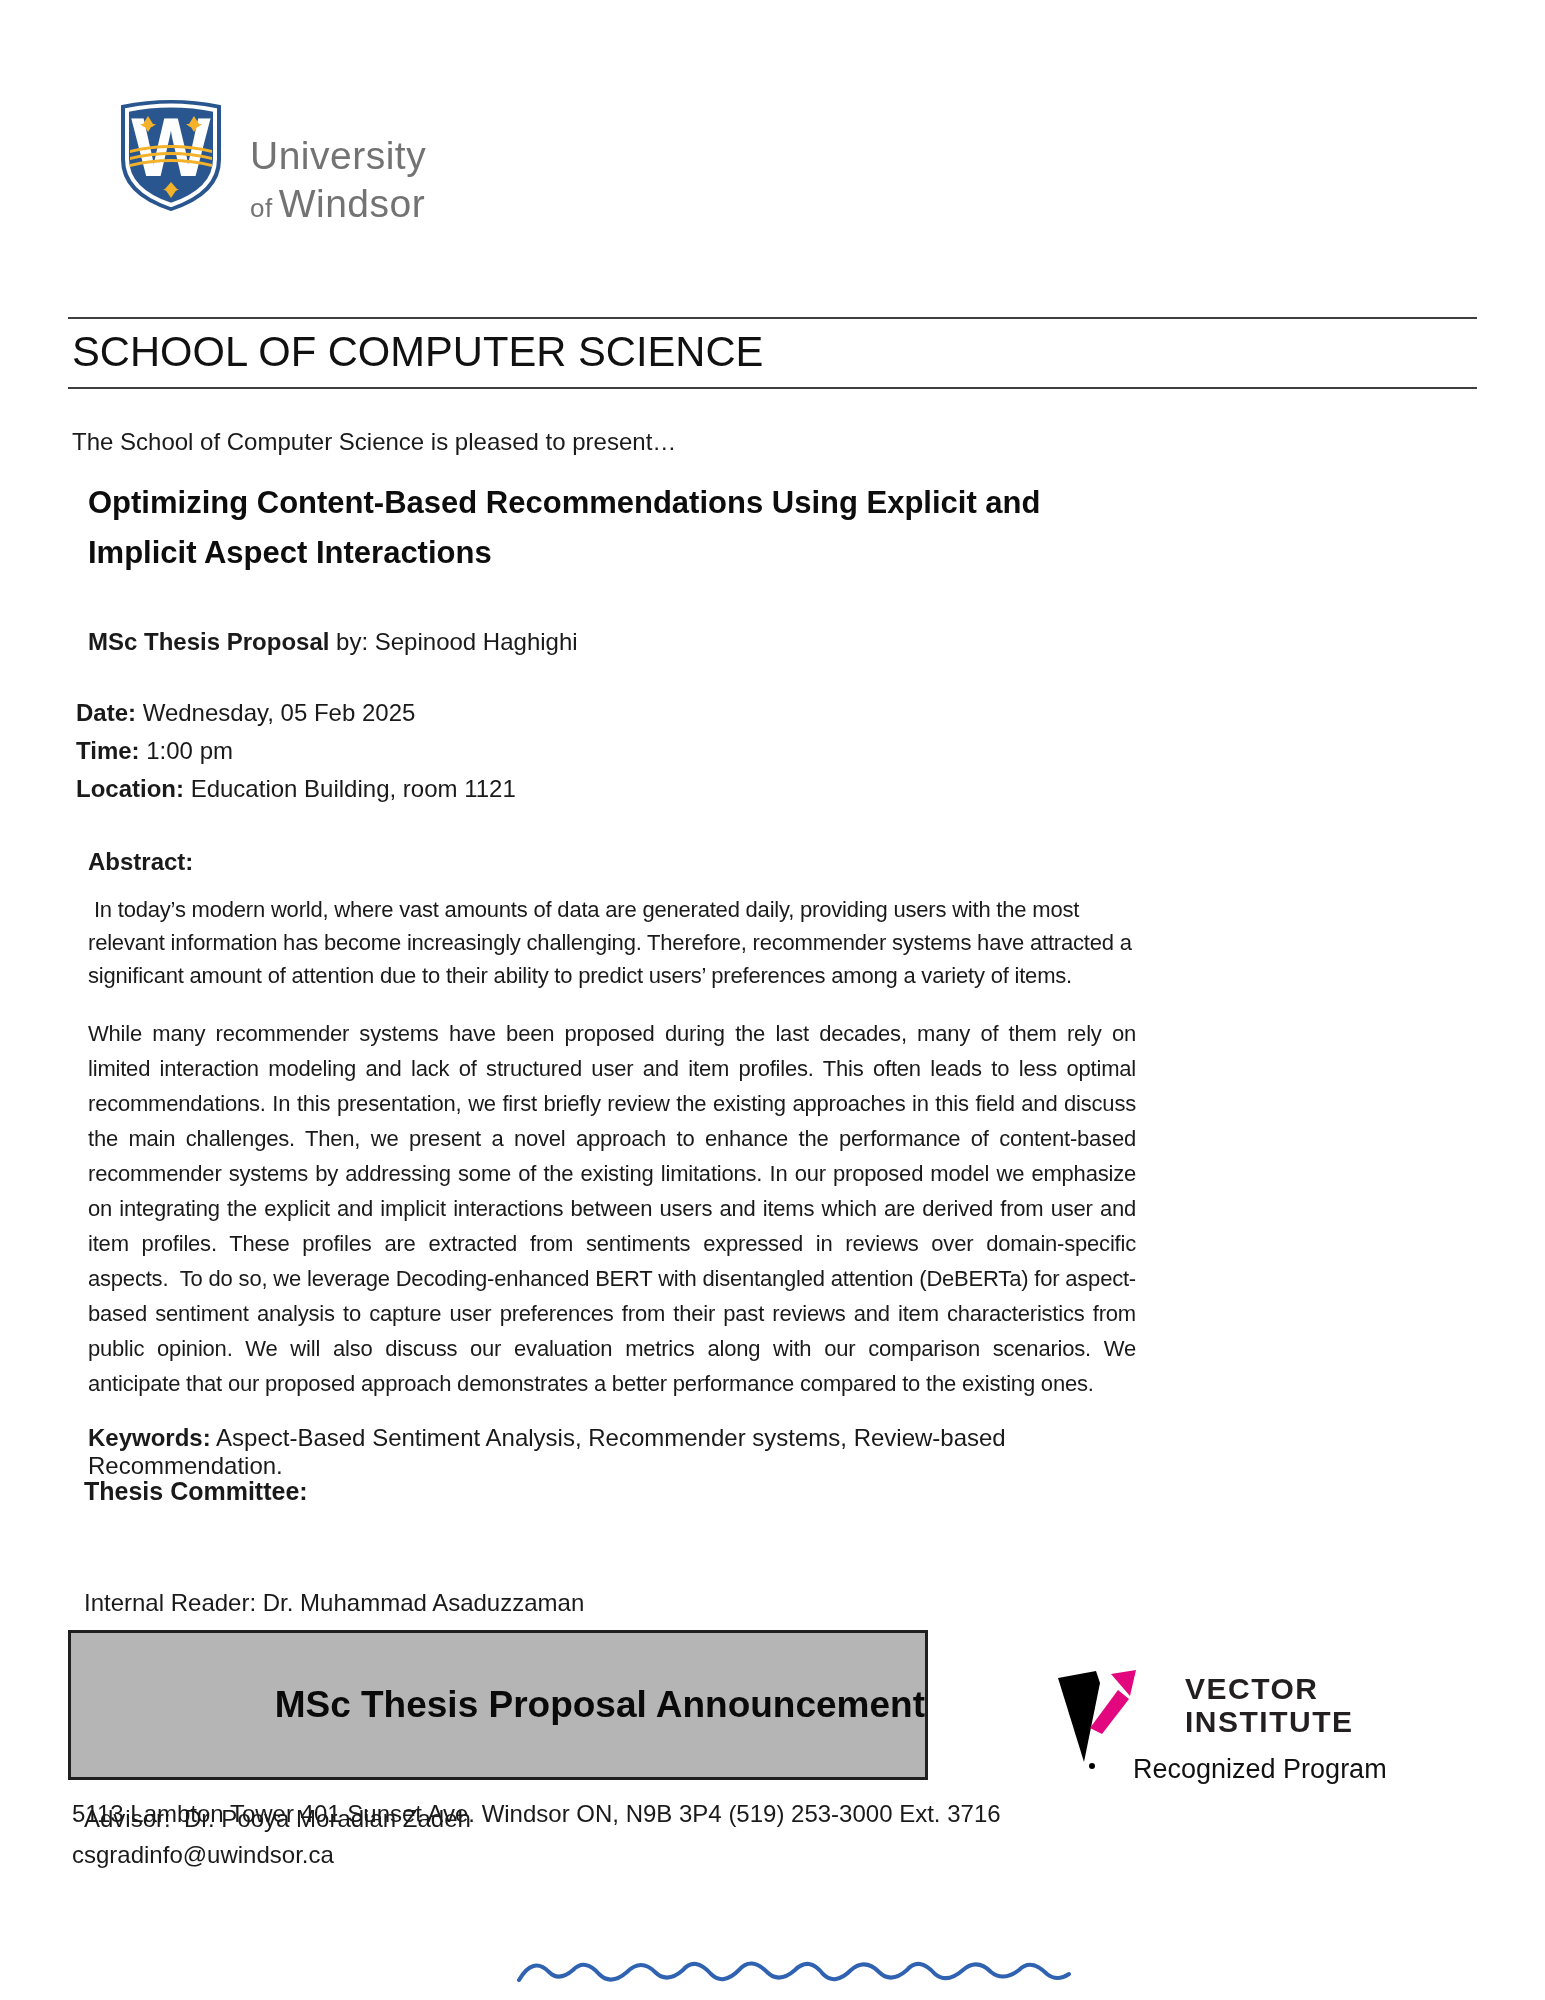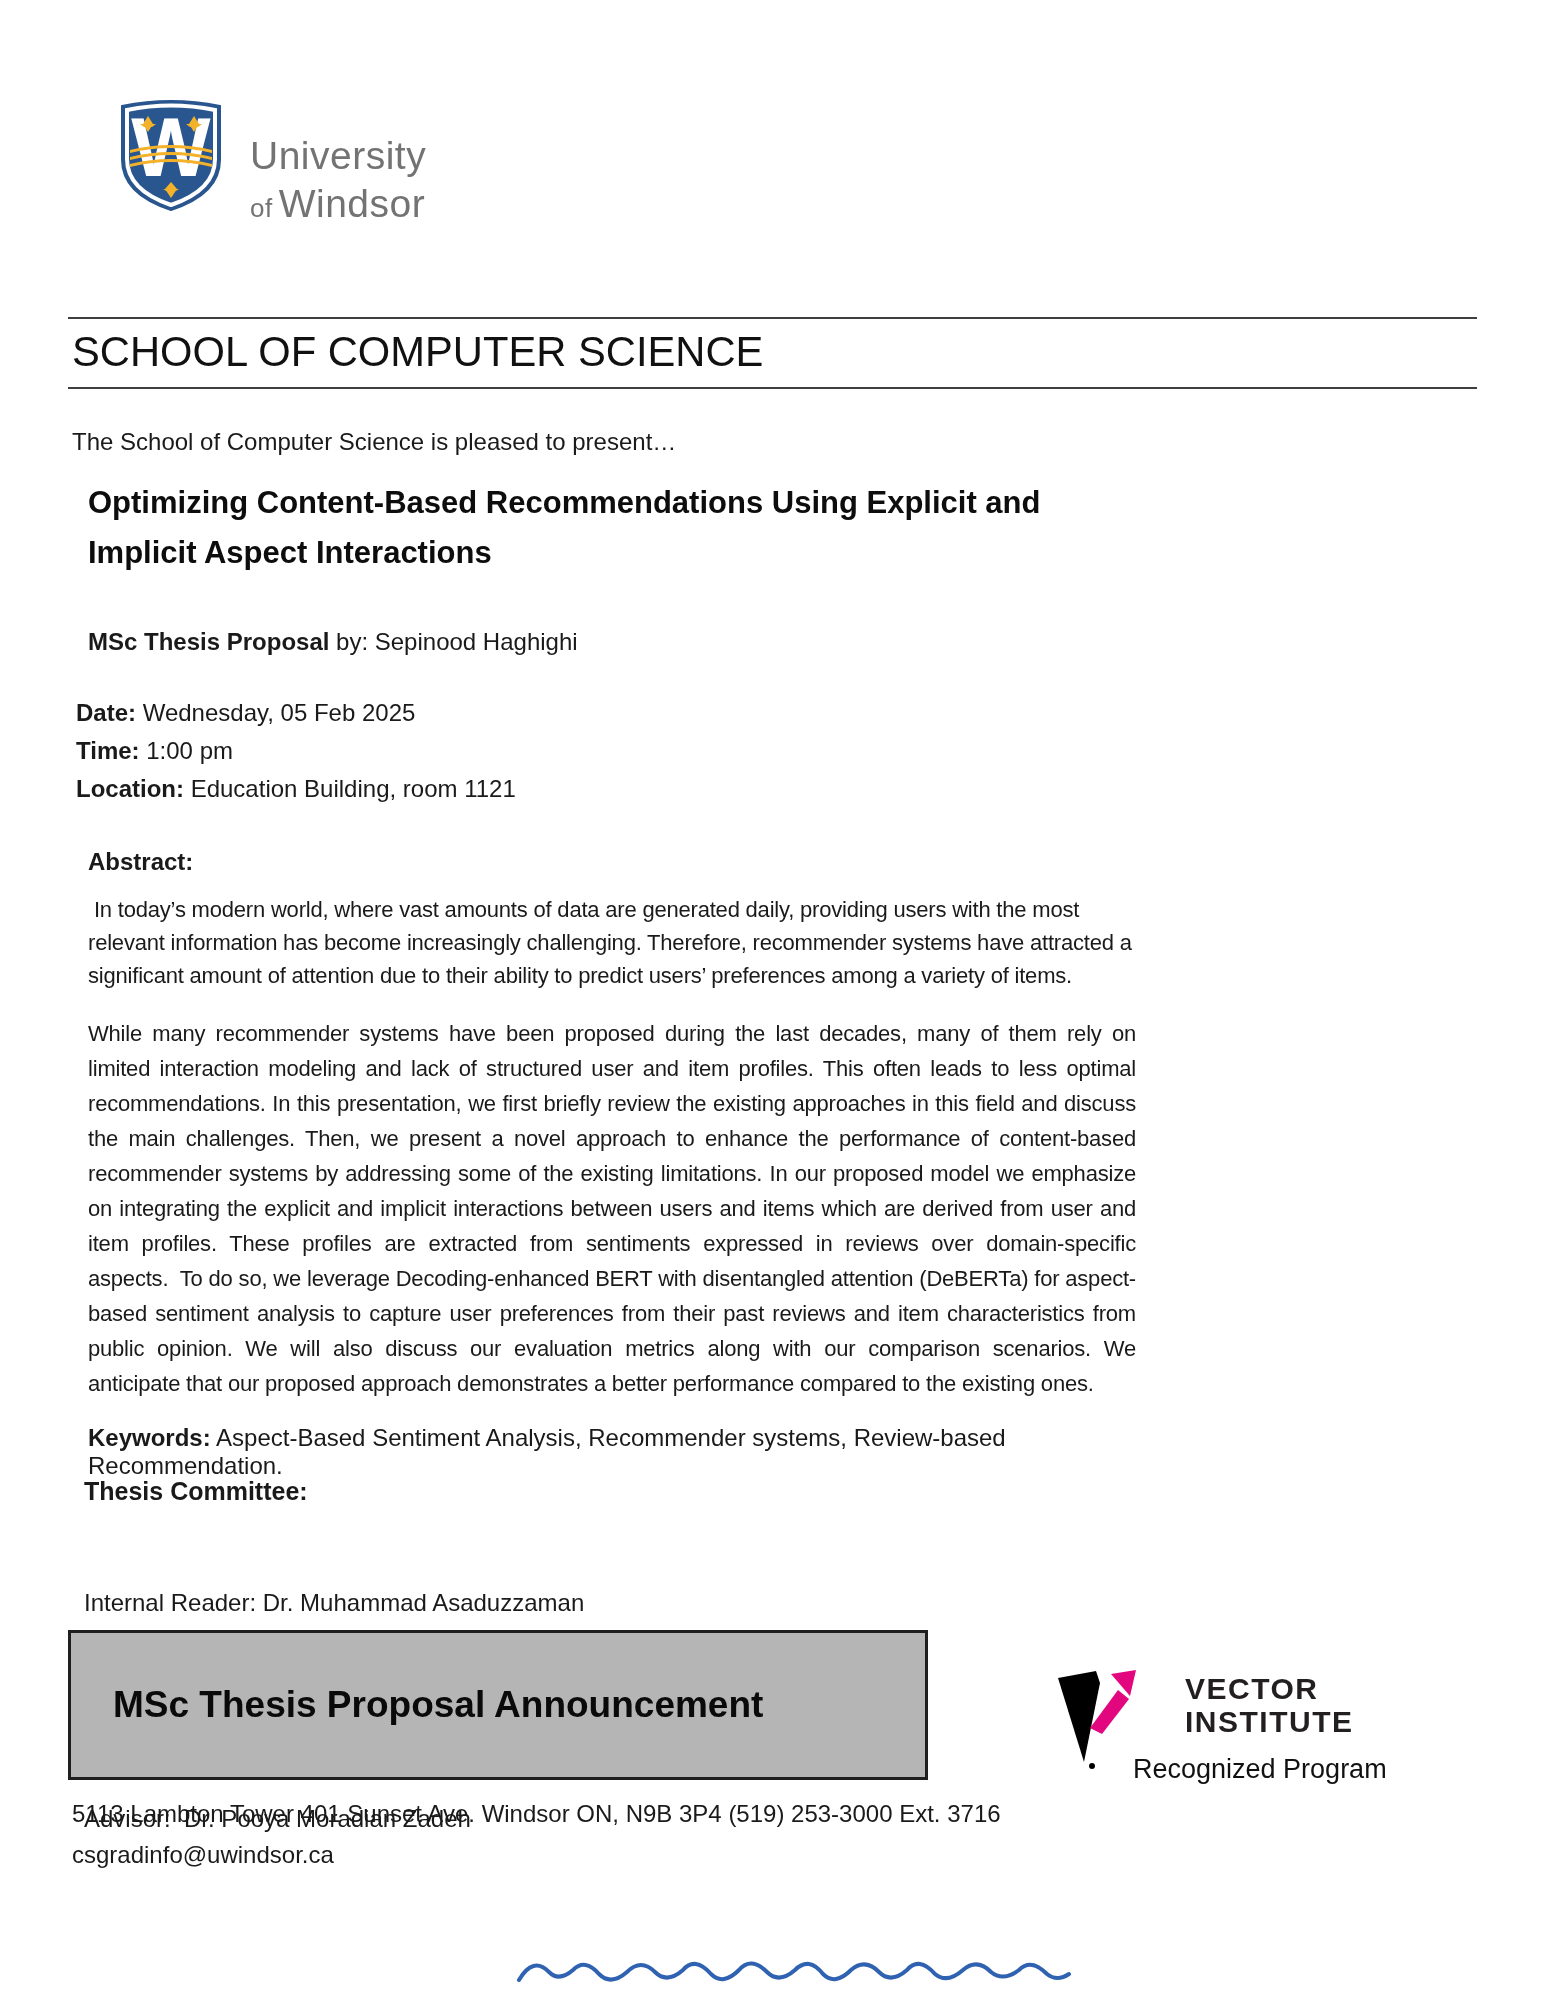--- a/index.html
+++ b/index.html
@@ -29,21 +29,21 @@
   #abstract-heading{left:88px;top:848px;font-size:24px;font-weight:bold;}
   #abstract-p1{left:88px;top:883px;width:1048px;font-size:22px;line-height:33px;letter-spacing:-0.2px;white-space:pre-wrap;margin-top:10px;}
   #abstract-p2{left:88px;top:1016px;width:1048px;font-size:22px;line-height:35px;letter-spacing:-0.2px;text-align:justify;white-space:pre-wrap;}
   #keywords-line{left:88px;top:1424px;width:1060px;font-size:24px;}
   
   #committee-heading{left:84px;top:1477px;font-size:25px;font-weight:bold;}
   #committee-list{left:84px;top:1513px;font-size:24px;line-height:36px;white-space:pre-wrap;}
   
   #announce-box{
     left:68px;top:1630px;width:860px;height:150px;background:#b5b5b5;
-    border:3px solid #1f1f1f;box-sizing:border-box;display:flex;align-items:center;
+    border:3px solid #1f1f1f;box-sizing:border-box;display:flex;align-items:center;justify-content:flex-end;
   }
   #announce-text{padding-left:42px;font-size:37px;font-weight:bold;color:#0a0a0a;}
   #seminar-series{left:1063px;top:1608px;font-size:40px;color:#141414;}
   #vector-mark{left:1056px;top:1666px;width:120px;height:120px;}
   #vector-wordmark{left:1185px;top:1672px;font-size:30px;font-weight:bold;color:#231f20;line-height:33px;letter-spacing:1.5px;}
   #vector-caption{left:1133px;top:1754px;font-size:27px;color:#111;}
   
   #footer-address{left:72px;top:1800px;font-size:24px;}
   #footer-email{left:72px;top:1841px;font-size:24px;}
   #squiggle{left:515px;top:1950px;}

